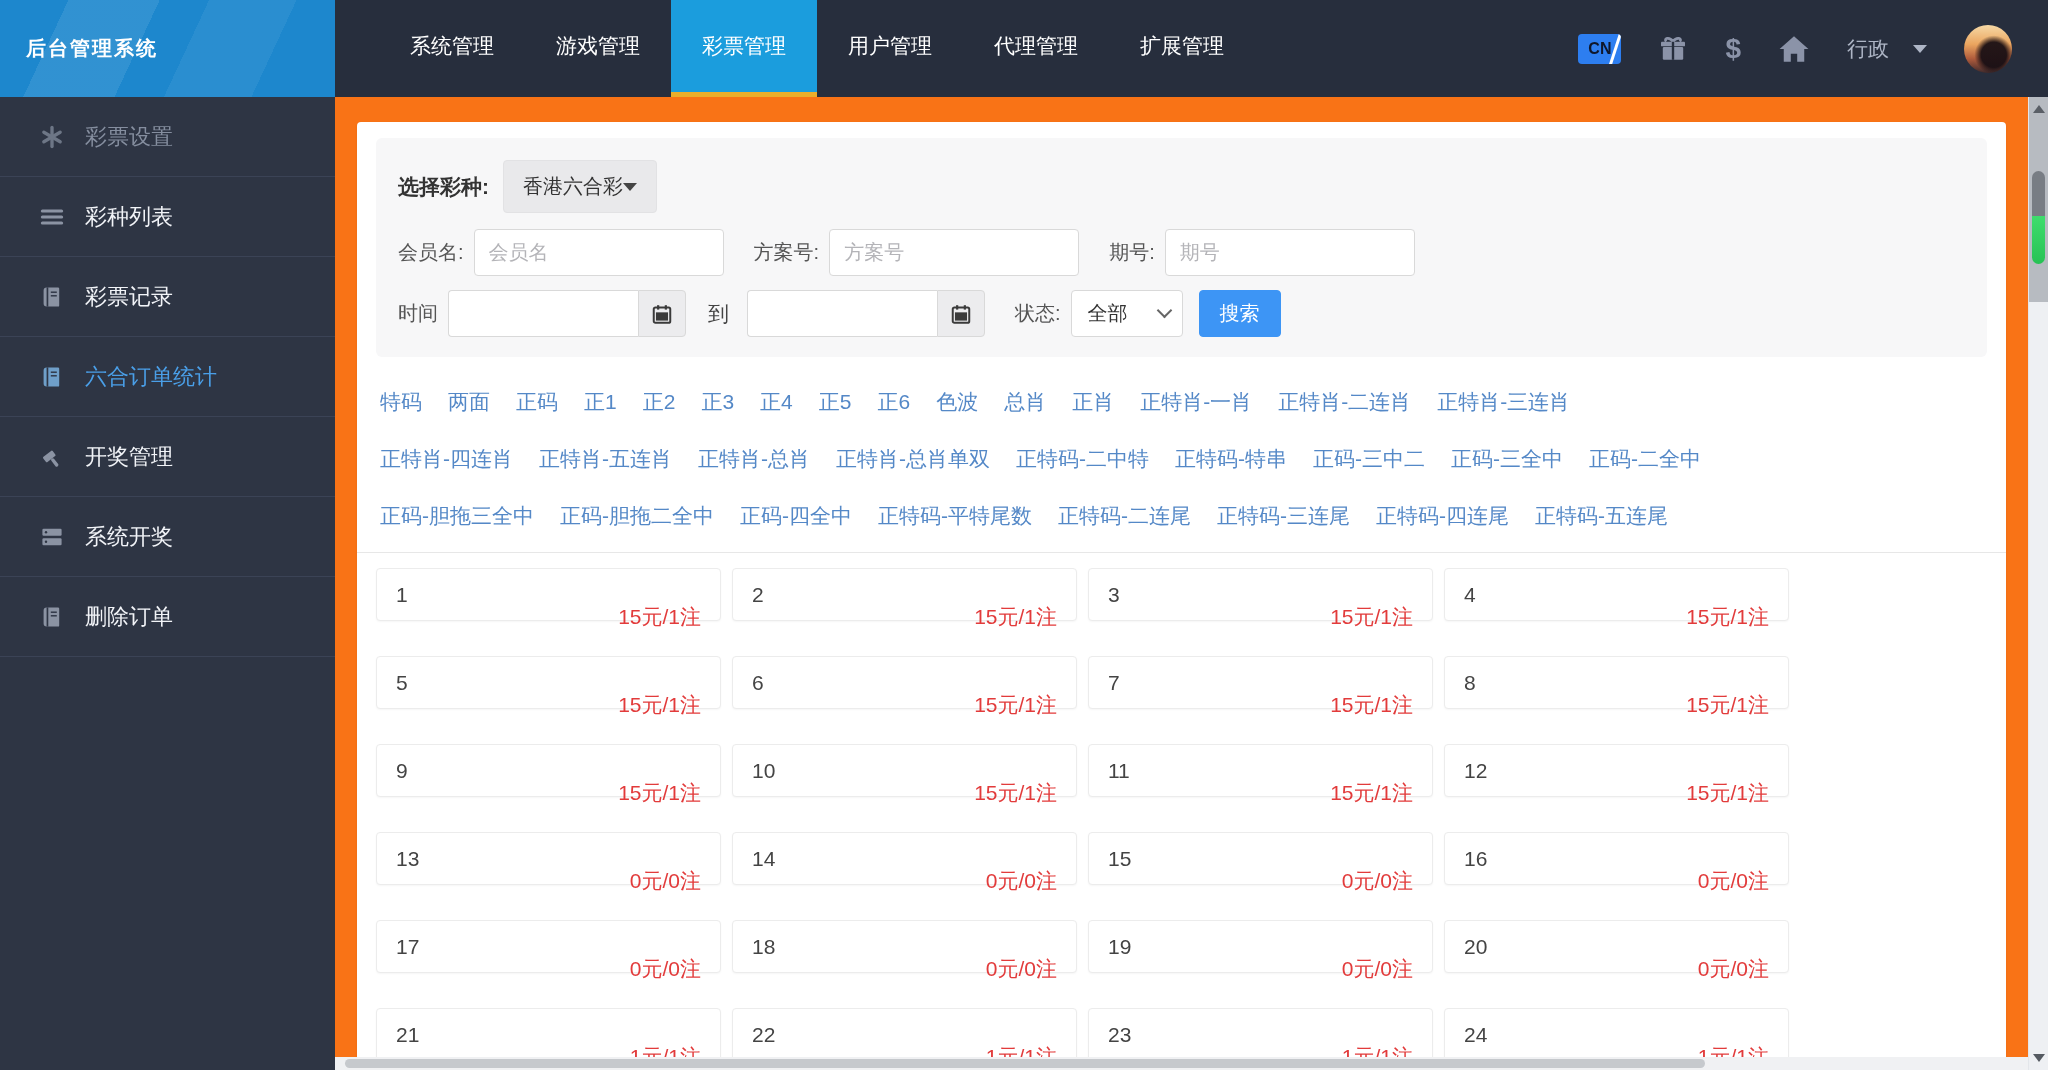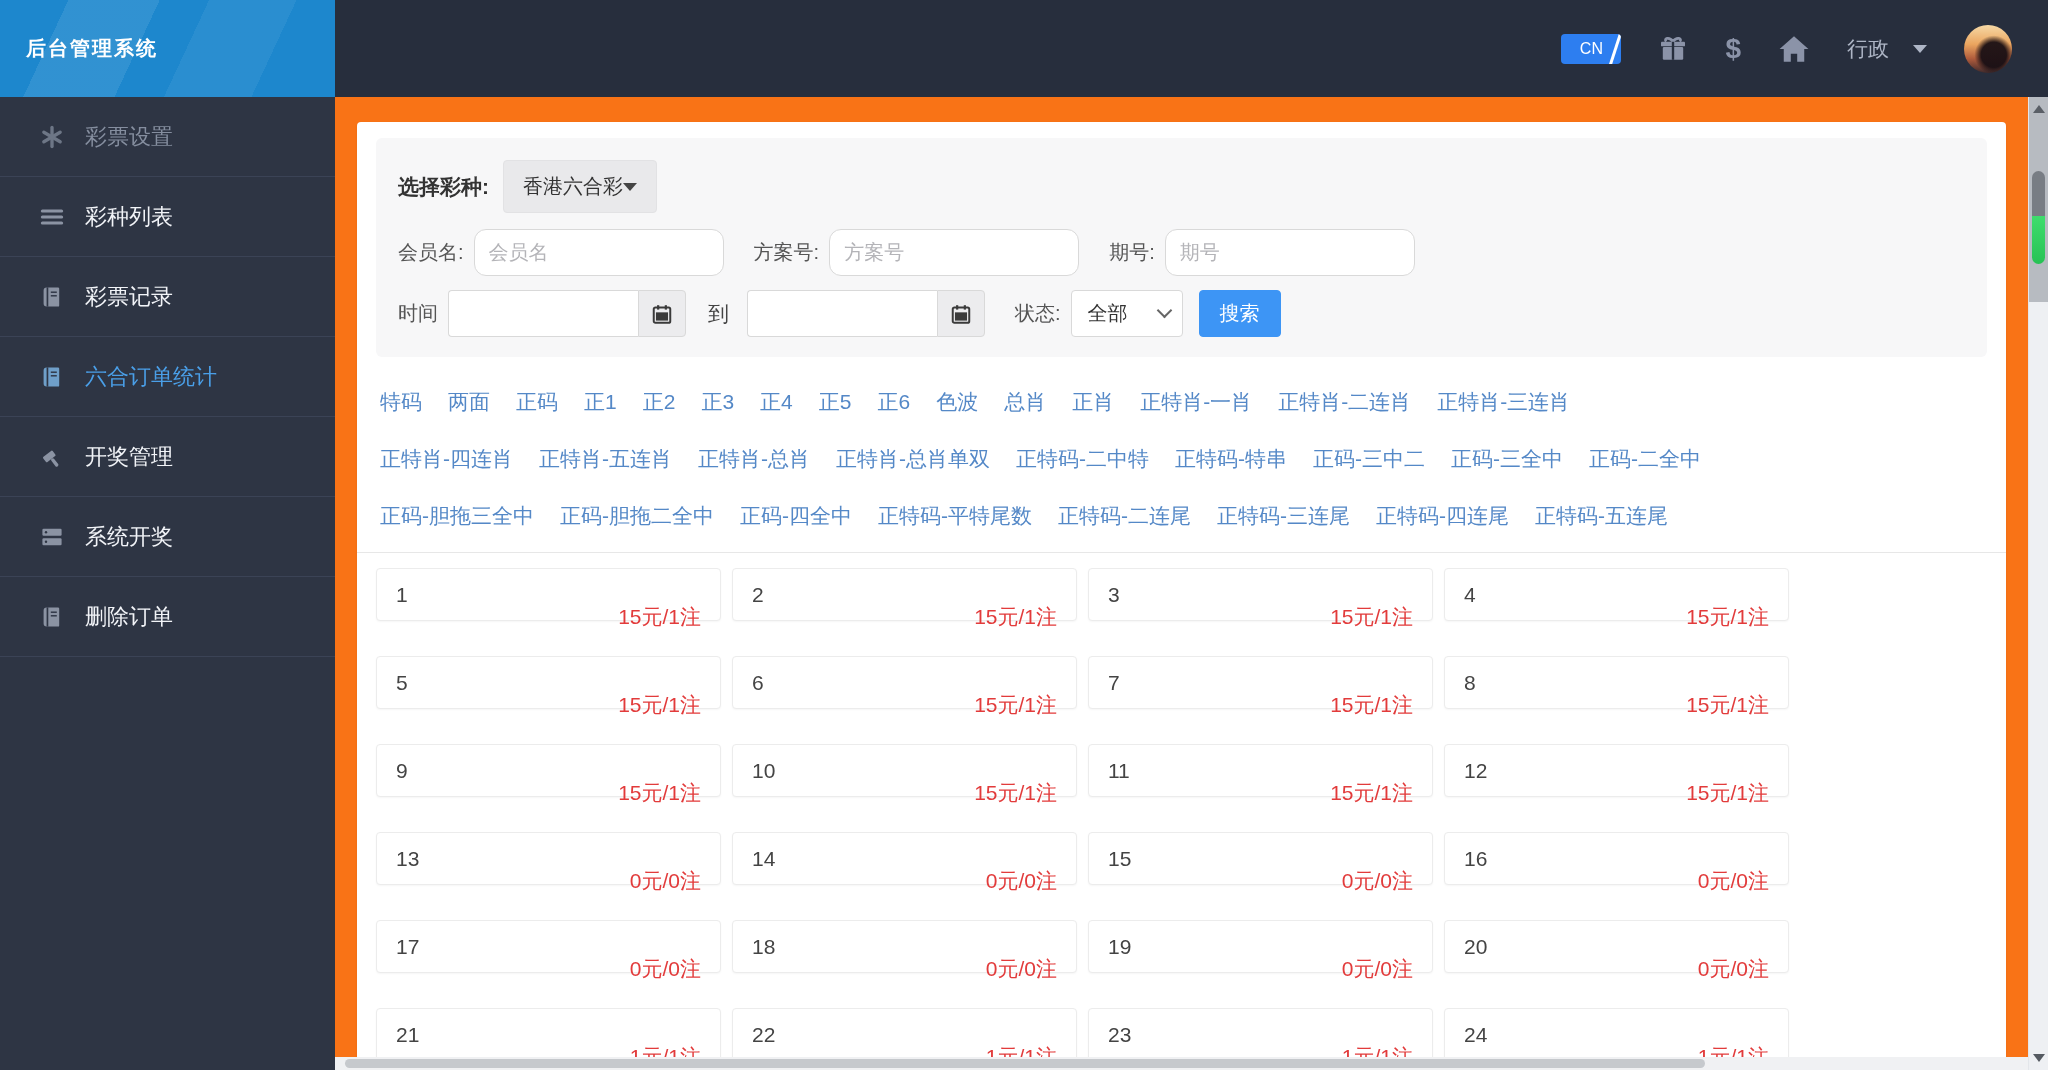--- a/index.html
+++ b/index.html
@@ -18,22 +18,22 @@
     background-image:
       linear-gradient(115deg, rgba(255,255,255,0) 18%, rgba(255,255,255,.09) 18%, rgba(255,255,255,.09) 42%, rgba(255,255,255,0) 42%),
       linear-gradient(115deg, rgba(0,0,0,0) 55%, rgba(255,255,255,.06) 55%, rgba(255,255,255,.06) 78%, rgba(0,0,0,0) 78%);
     color:#fff; font-size:20px; font-weight:bold; letter-spacing:2px;
     display:flex; align-items:center; padding-left:26px; }
   .nav { display:flex; margin-left:44px; }
   .nav-item { padding:0 31px; display:flex; align-items:center; color:#fff;
     font-size:21px; cursor:pointer; border-bottom:5px solid transparent; }
   .nav-item.active { background:#1b9ddd; border-bottom-color:#ecae2b; }
   .top-right { margin-left:auto; display:flex; align-items:center; gap:37px; padding-right:36px; }
-  .cn-badge { width:60px; height:30px; background:#2d7ef0; border-radius:4px;
-    color:#ffffff; font-size:16px; font-weight:normal; display:flex; align-items:center;
+  .cn-badge { width:43px; height:30px; background:#2d7ef0; border-radius:4px;
+    color:#0f172a; font-size:16px; font-weight:bold; display:flex; align-items:center;
     justify-content:center; position:relative; overflow:hidden; cursor:pointer; }
   .cn-badge::after { content:""; position:absolute; right:5px; top:-4px; width:3px; height:44px;
     background:#fff; transform:rotate(18deg); }
   .ticon { color:#8b93a8; cursor:pointer; display:flex; align-items:center; }
   .dollar { font-size:28px; font-weight:bold; color:#8b93a8; }
   .user-drop { color:#aeb6c6; font-size:21px; display:flex; align-items:center; gap:24px; cursor:pointer; }
   .caret-down { width:0; height:0; border-left:7px solid transparent; border-right:7px solid transparent;
     border-top:8px solid #aeb6c6; display:inline-block; }
   .avatar { width:48px; height:48px; border-radius:50%; cursor:pointer;
     background:
@@ -61,21 +61,21 @@
   .panel { background:#f7f7f8; border-radius:6px; padding:16px 22px 20px; }
   .prow { display:flex; align-items:center; }
   .prow-a { margin:6px 0 4px; }
   .lbl-bold { font-size:21px; font-weight:bold; color:#333; }
   .lottery-btn { margin-left:14px; background:#e9e9eb; border:1px solid #e2e2e4; border-radius:4px;
     padding:12px 19px; font-size:20px; color:#333; display:flex; align-items:center; cursor:pointer; }
   .lottery-btn .caret { width:0; height:0; border-left:7px solid transparent; border-right:7px solid transparent;
     border-top:8px solid #444; }
   .flabel { font-size:20px; color:#555; margin-right:10px; }
   .prow-b { margin-top:16px; }
-  .txt-input { width:250px; height:47px; border:1px solid #d9d9d9; border-radius:12px;
+  .txt-input { width:250px; height:47px; border:1px solid #d9d9d9; border-radius:4px;
     padding:0 14px; font-size:20px; color:#333; background:#fff; outline:none;
     font-family:"Liberation Sans", sans-serif; }
   .txt-input::placeholder { color:#b4b4b8; }
   .sp-28 { width:30px; }
   .prow-c { margin-top:14px; }
   .date-group { display:flex; align-items:stretch; }
   .date-input { width:190px; height:47px; border:1px solid #d9d9d9; border-right:none;
     border-radius:4px 0 0 4px; background:#fff; outline:none; padding:0 12px;
     font-size:20px; font-family:"Liberation Sans", sans-serif; }
   .date-addon { width:48px; height:47px; background:#ececee; border:1px solid #d9d9d9;
@@ -125,20 +125,28 @@
   .hscroll { position:absolute; left:335px; bottom:0; width:1693px; height:13px;
     background:#f0f1f3; z-index:40; }
   .hscroll .hthumb { position:absolute; left:10px; top:2px; width:1360px; height:9px;
     border-radius:5px; background:#c6c9cd; cursor:pointer; }
 </style>
 </head>
 <body>
 
 <div class="topbar">
   <div class="logo">后台管理系统</div>
+  <div class="nav" id="nav-list">
+      <div class="nav-item">系统管理</div>
+      <div class="nav-item">游戏管理</div>
+      <div class="nav-item active">彩票管理</div>
+      <div class="nav-item">用户管理</div>
+      <div class="nav-item">代理管理</div>
+      <div class="nav-item">扩展管理</div>
+    </div>
   <div class="top-right">
     <div class="cn-badge">CN</div>
     <div class="ticon">
       <svg width="30" height="30" viewBox="0 0 20 20" fill="none" stroke="currentColor" stroke-width="1.8">
         <rect x="3.2" y="8.6" width="13.6" height="8.6" rx="0.8" fill="currentColor" stroke="none"></rect>
         <rect x="2" y="5.2" width="16" height="3" rx="0.6" fill="currentColor" stroke="none"></rect>
         <path d="M10 5 C7.5 1.5 3.5 3 5.5 5 M10 5 C12.5 1.5 16.5 3 14.5 5" stroke="currentColor" fill="none"></path>
         <line x1="10" y1="5.2" x2="10" y2="17.2" stroke="#272e3d" stroke-width="1.6"></line>
       </svg>
     </div>

